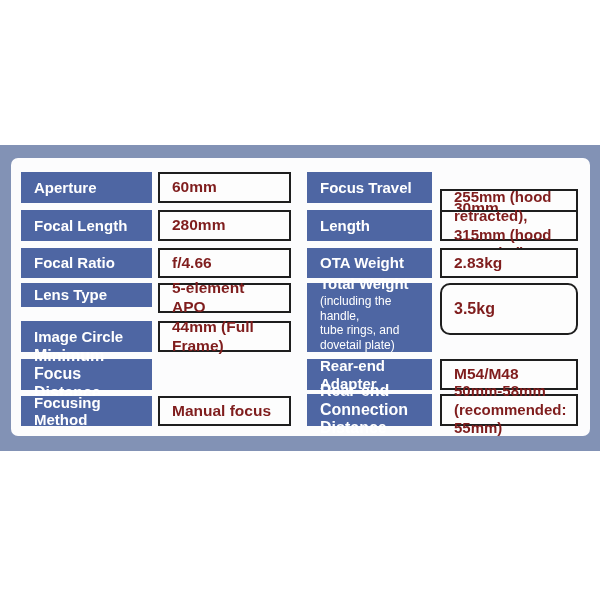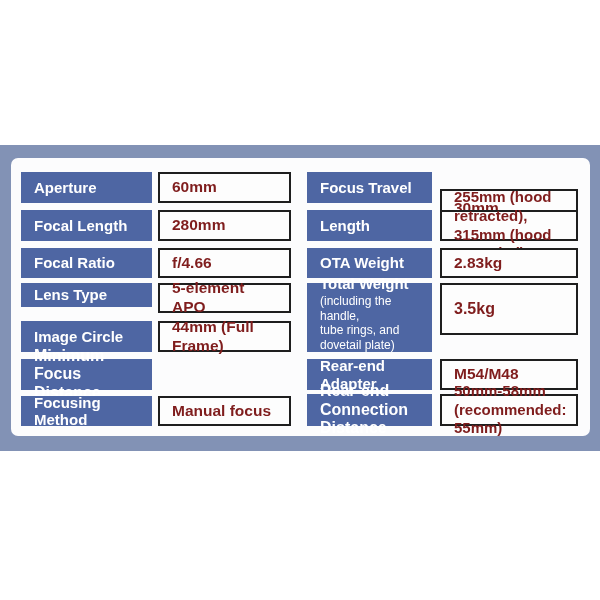--- a/index.html
+++ b/index.html
@@ -120,21 +120,21 @@
   <div class="row-cell value-cell rc-value" style="top:248px;height:30px;">
     <span class="val">2.83kg</span>
   </div>
 
   <div class="row-cell label-cell rc-label stacked" style="top:283px;height:69px;">
     <span class="lbl">Total Weight</span>
     <span class="sub">(including  the handle,
 tube rings, and
 dovetail plate)</span>
   </div>
-  <div class="row-cell value-cell rc-value" style="top:283px;height:52px;">
+  <div class="row-cell value-cell rc-value" style="top:283px;height:52px;border-radius:10px;">
     <span class="val" style="font-size:16px;">3.5kg</span>
   </div>
 
   <div class="row-cell label-cell rc-label" style="top:359px;height:31px;">
     <span class="lbl">Rear-end Adapter</span>
   </div>
   <div class="row-cell value-cell rc-value" style="top:359px;height:31px;">
     <span class="val">M54/M48</span>
   </div>
 

